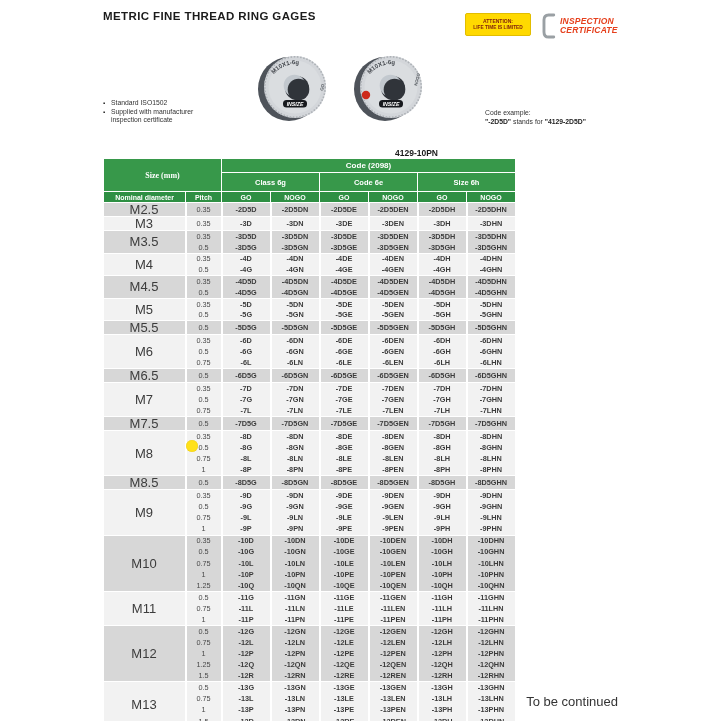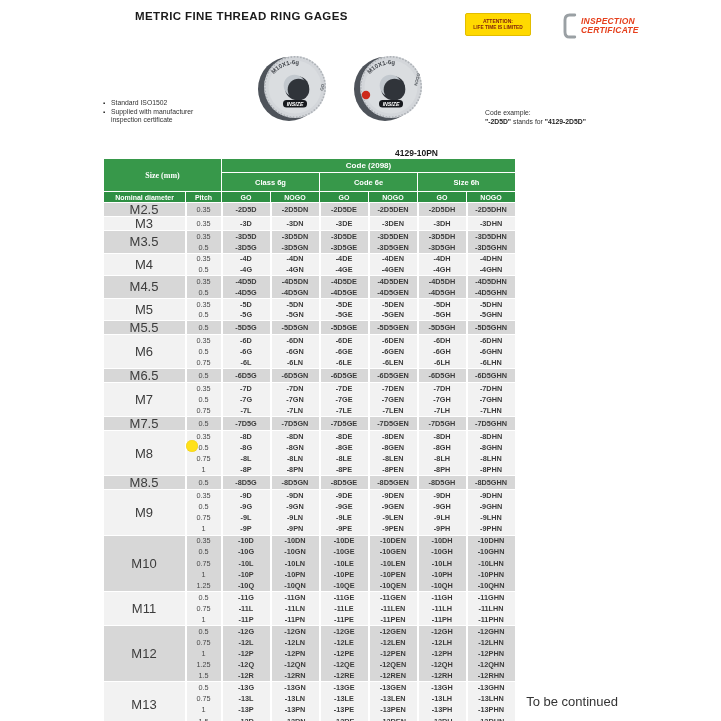--- a/index.html
+++ b/index.html
@@ -17,33 +17,33 @@
   html,body{width:721px;height:721px;}
   body{
     position:relative;
     background:#ffffff;
     font-family:"Liberation Sans", sans-serif;
     color:#222;
     overflow:hidden;
   }
   .page-title{
     position:absolute;left:103px;top:10px;
-    font-size:11.5px;font-weight:bold;color:#1b1b1b;letter-spacing:.4px;margin-left:32px;
+    font-size:11.5px;font-weight:bold;color:#1b1b1b;letter-spacing:.4px;
   }
   
   .attn{
     position:absolute;left:465px;top:13px;width:66px;height:23px;
     background:var(--attn-bg);border-radius:2px;border:1px solid #e2bd00;
     display:flex;flex-direction:column;align-items:center;justify-content:center;
     text-align:center;
   }
   .attn .l1{font-size:5px;font-weight:bold;color:var(--attn-text);line-height:7px;}
   .attn .l2{font-size:4.8px;font-weight:bold;color:var(--attn-text);line-height:6px;}
   
-  .cert{position:absolute;left:562px;top:10px;width:78px;height:32px;display:flex;align-items:center;}
+  .cert{position:absolute;left:541px;top:10px;width:78px;height:32px;display:flex;align-items:center;}
   .cert svg{flex:0 0 auto;}
   .cert .txt{margin-left:2px;font-size:8.5px;font-weight:bold;font-style:italic;color:var(--cert-red);line-height:9.5px;letter-spacing:.2px;}
   
   .gage{position:absolute;width:84px;height:78px;}
   .gage-label{position:absolute;width:96px;text-align:right;font-size:8.5px;font-weight:bold;color:#1a1a1a;margin-top:32px;}
   
   .features{position:absolute;left:103px;top:99px;width:122px;font-size:6.8px;color:#333;}
   .feature-item{position:relative;padding-left:8px;line-height:8.2px;margin-bottom:1px;}
   .feature-item .bullet{position:absolute;left:0;top:0;font-size:6px;color:#222;}
   .bullet::before{content:"\25AA";}

